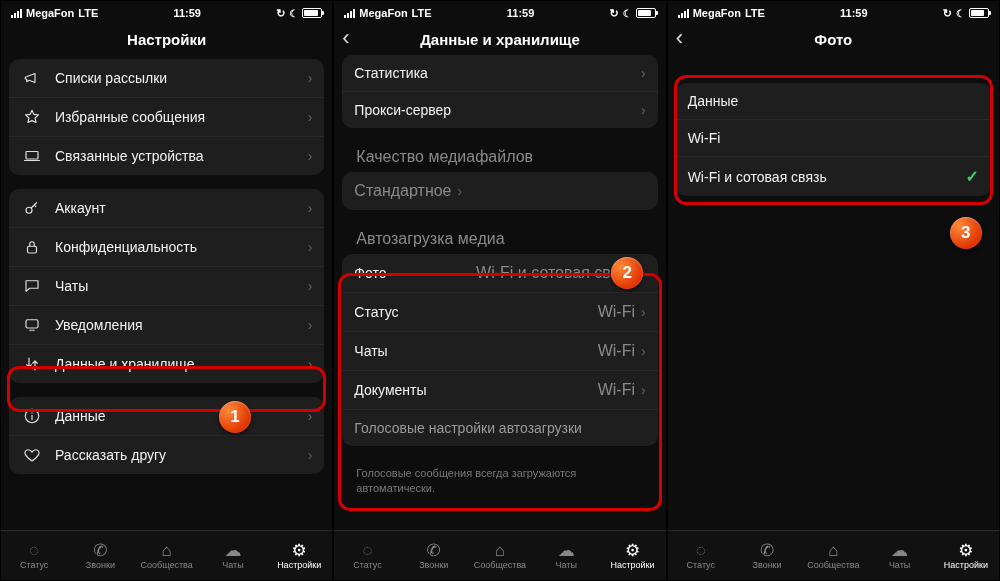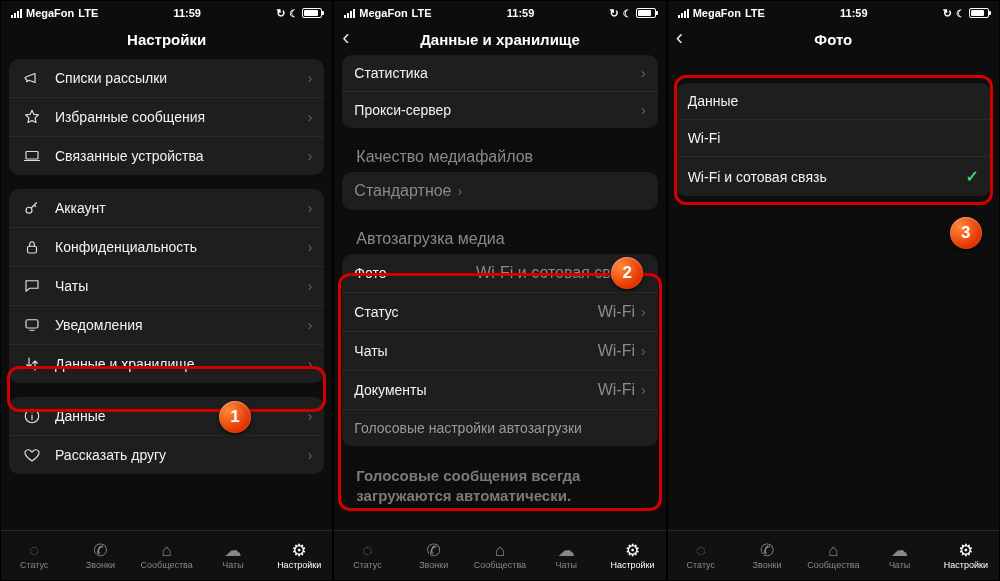--- a/index.html
+++ b/index.html
@@ -124,21 +124,21 @@
   .toggle-off::after{
     content:""; position:absolute; left:2px; top:2px; width:22px; height:22px;
     background:#fff; border-radius:50%;
     box-shadow: 0 1px 2px rgba(0,0,0,.4);
   }
 
   .section-header {
     color: #8a8a8a; font-size: 16px; padding: 6px 14px 6px 14px;
   }
   .footnote {
-    color: #7a7a7a; font-size: 15px; padding: 6px 14px 10px 14px; line-height: 1.35; font-weight: bold;
+    color: #7a7a7a; font-size: 11px; padding: 6px 14px 10px 14px; line-height: 1.35;
   }
 
   
   .callout {
     border: 3px solid #d40000;
     border-radius: 12px;
     position: absolute;
     pointer-events: none;
   }
   .badge {

